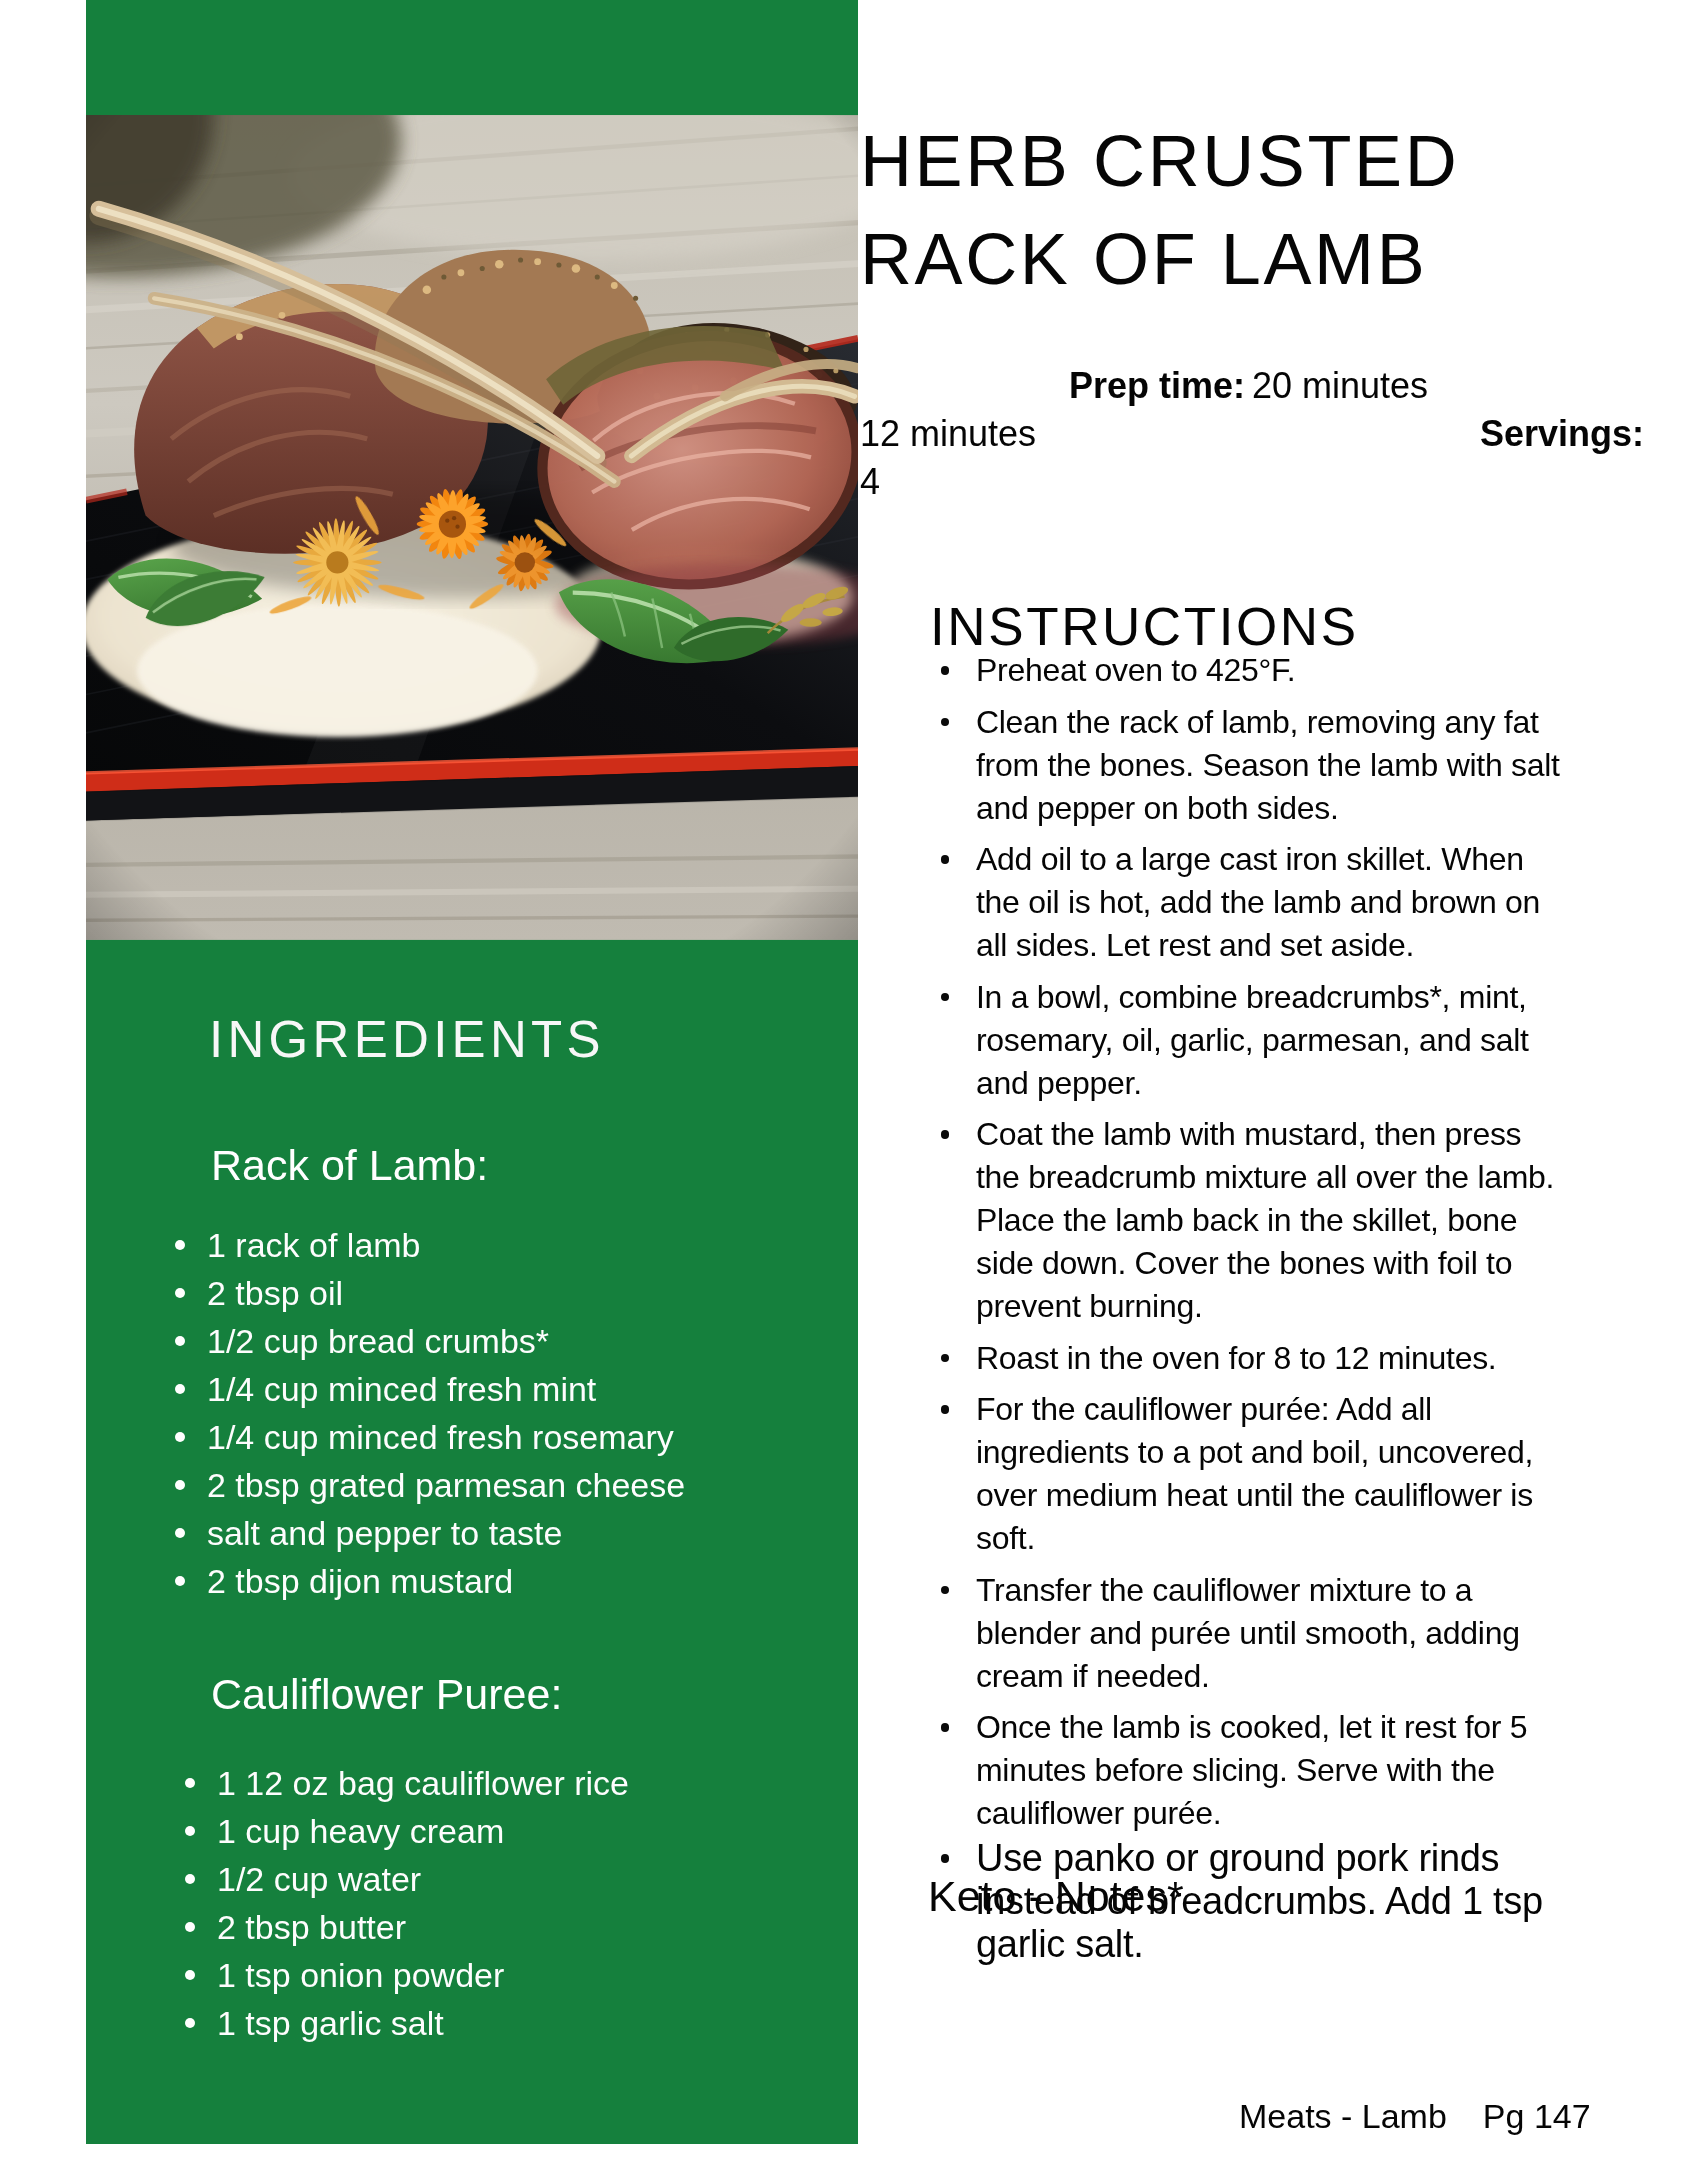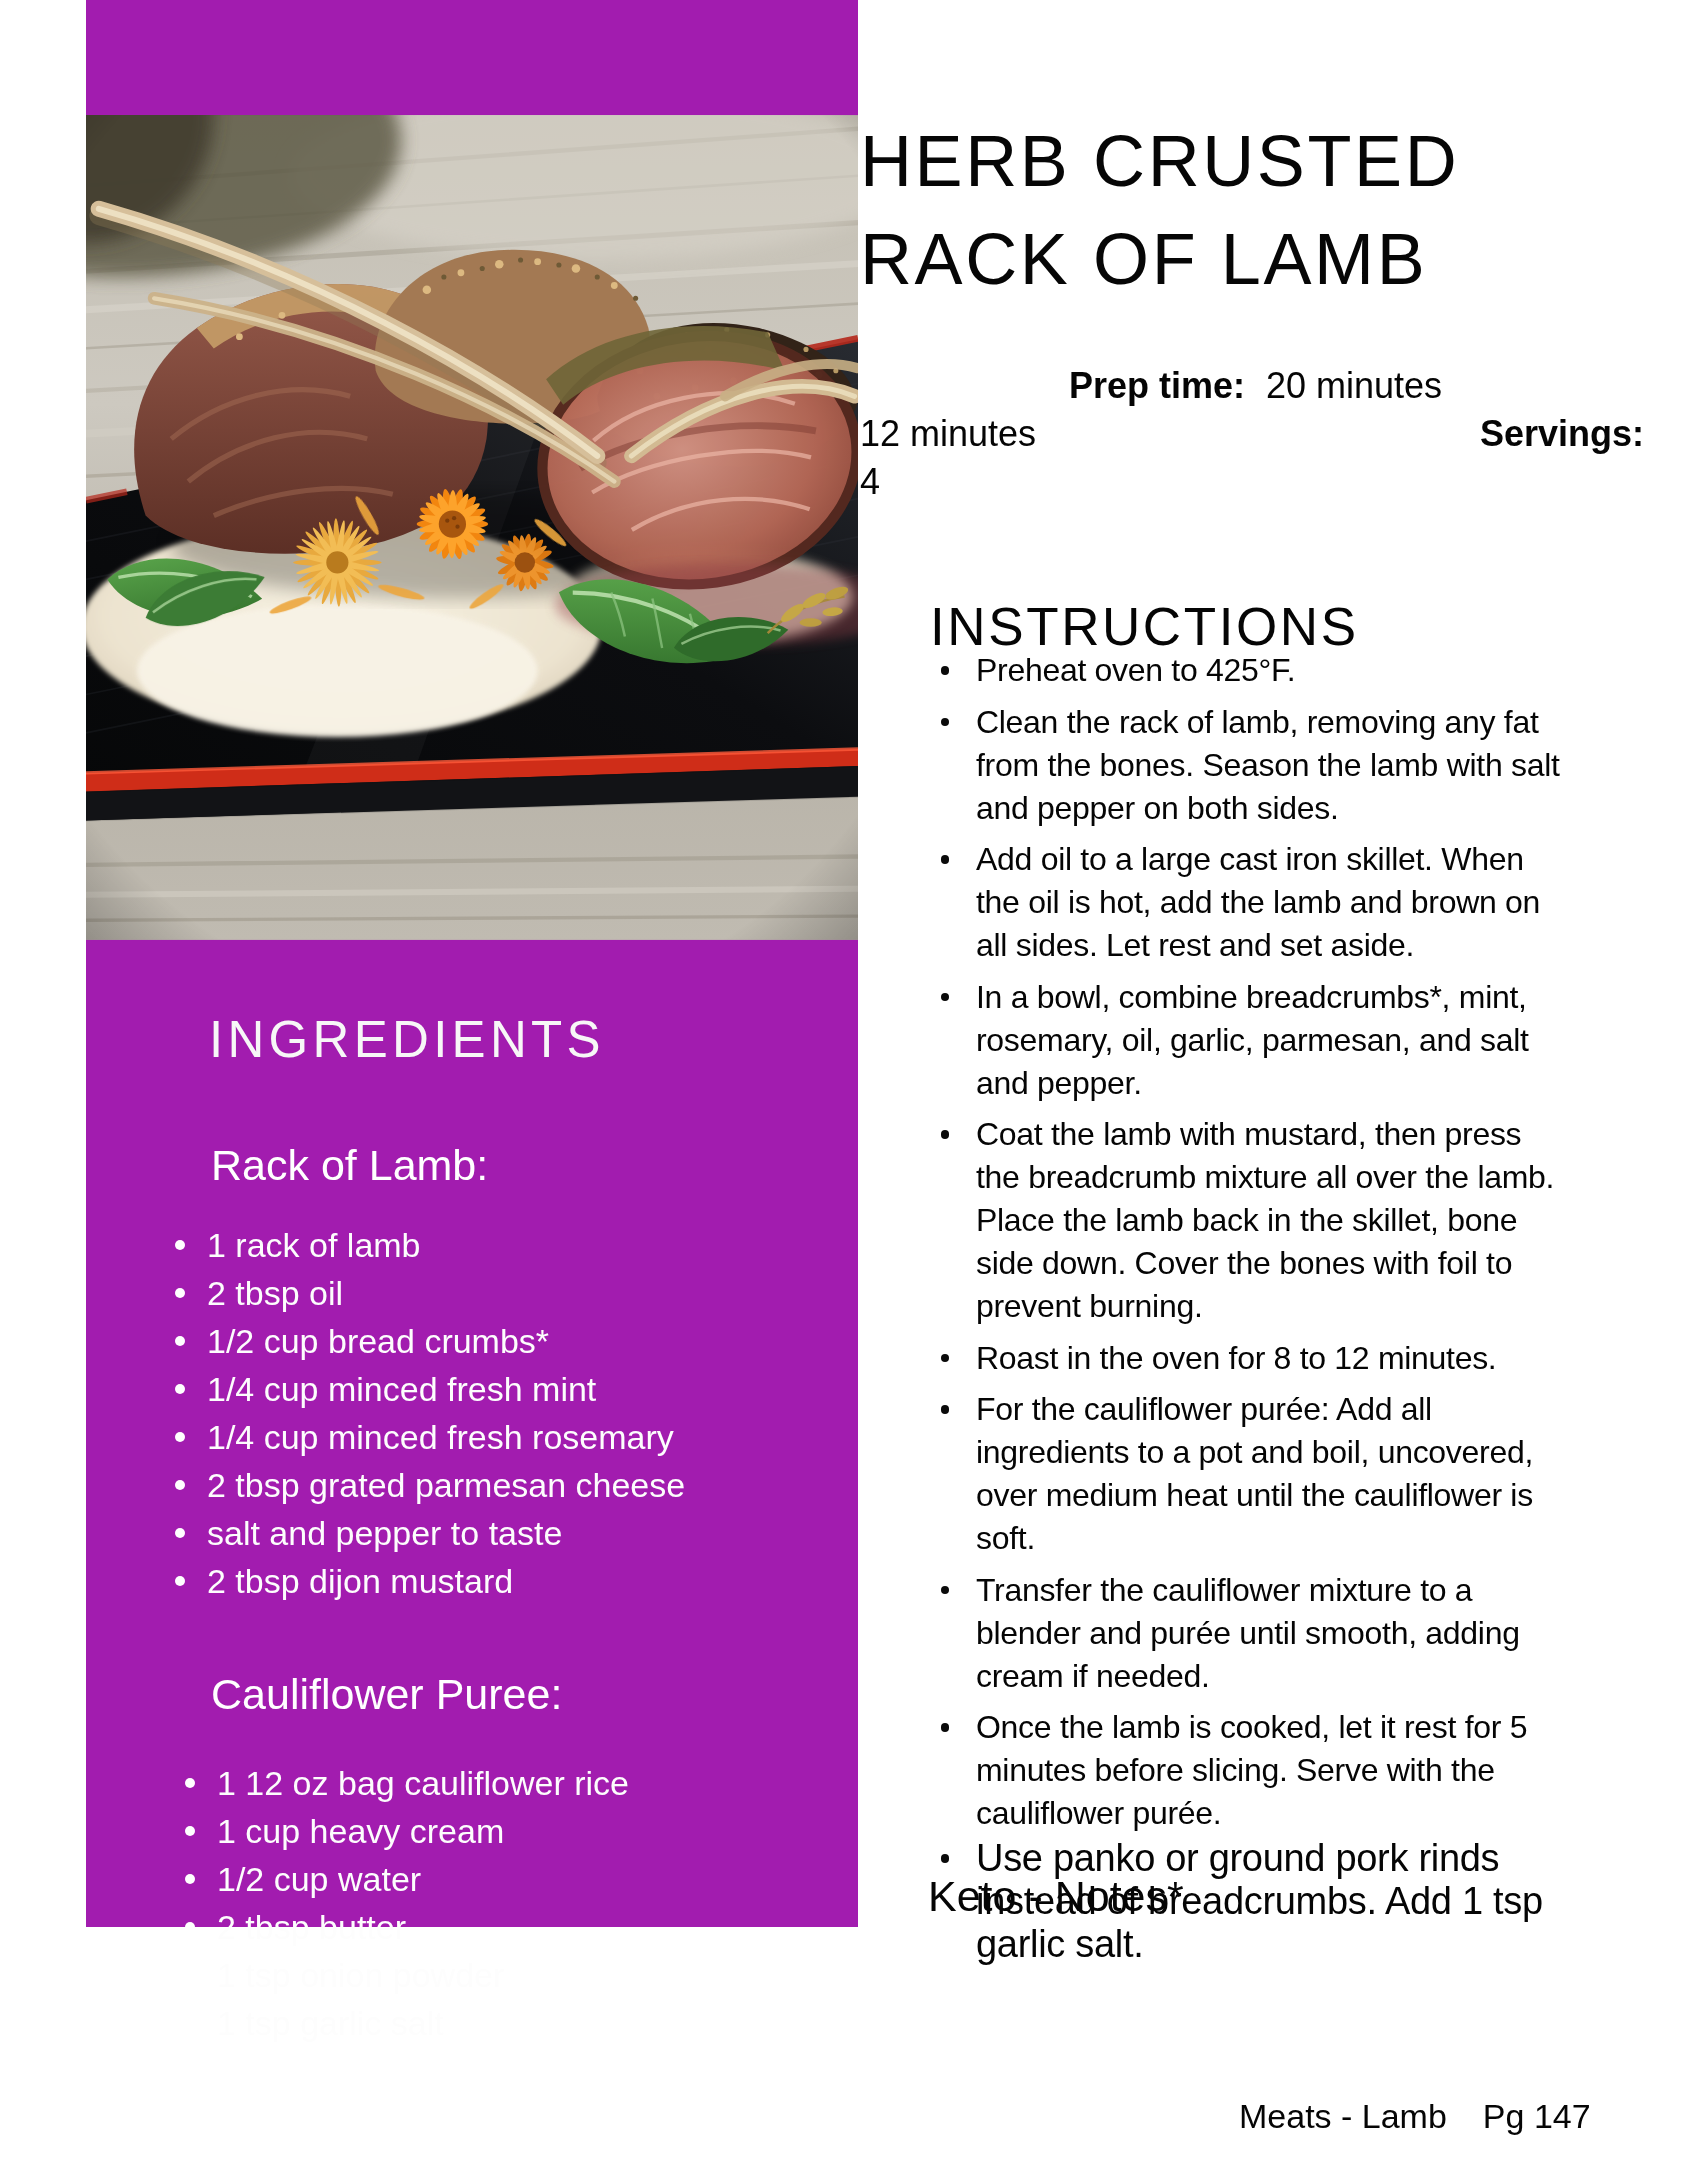--- a/index.html
+++ b/index.html
@@ -1,41 +1,41 @@
 <!DOCTYPE html>
 <html style="font-size:13.6px"><head>
 <meta charset="utf-8">
 <style>
   * { margin:0; padding:0; box-sizing:border-box; }
   html,body { background:#ffffff; }
   .page {
     position:relative; width:1685px; height:2181px; background:#ffffff;
     font-family:"Liberation Sans", sans-serif; color:#050505; overflow:hidden;
   }
-  .left-col { position:absolute; left:86px; top:0; width:772px; height:1927px; background:#a21caf; }
+  .left-col { position:absolute; left:86px; top:0; width:772px; height:2144px; background:#15803d; }
   .photo { position:absolute; left:0; top:115px; width:772px; height:825px; display:block; }
 
   .ing-h { position:absolute; left:123px; top:1010px; font-size:51px; font-weight:400;
            letter-spacing:4.3px; color:#f7f7f7; white-space:nowrap; }
   .sub   { position:absolute; left:125px; font-size:43px; font-weight:400; color:#ffffff; white-space:nowrap;text-align:right; }
   .sub1  { top:1141px; }
   .sub2  { top:1670px; }
   .ing-list { position:absolute; list-style:none; color:#fdfdfd; font-size:34px; line-height:48px; }
   .list1 { left:89px; top:1221px; }
   .list2 { left:99px; top:1759px; }
   .ing-list li { position:relative; padding-left:32px; white-space:nowrap; }
   .ing-list li::before { content:""; position:absolute; left:0; top:19px; width:10.2px; height:10.2px;
                          border-radius:50%; background:#ffffff; }
 
   .title { position:absolute; left:860px; top:112px; width:784px; text-align:left;
            font-size:72px; line-height:98px; font-weight:400; letter-spacing:2.6px; color:#060606; }
   .title span { display:block; }
 
   .meta { position:absolute; left:860px; top:362px; width:784px; display:grid;
-          grid-template-columns:385px auto; column-gap:21px; font-size:36px; line-height:48px; }
+          grid-template-columns:385px auto; column-gap:7px; font-size:36px; line-height:48px; }
   .meta .lbl { text-align:right; font-weight:700; }
   .meta .val { text-align:left; }
 
   .inst-h { position:absolute; left:930px; top:576px; font-size:53px; font-weight:400;
             letter-spacing:2.6px; white-space:nowrap;margin-top:20px; }
   .inst-list { position:absolute; left:939px; top:649px; width:625px; list-style:none;
                font-size:32px; line-height:43px; letter-spacing:-0.3px; }
   .inst-list li { position:relative; padding-left:37px; margin-bottom:8.5px; }
   .inst-list li::before { content:""; position:absolute; left:1.7px; top:17px; width:8.5px; height:8.5px;
                           border-radius:50%; background:#0a0a0a; }

